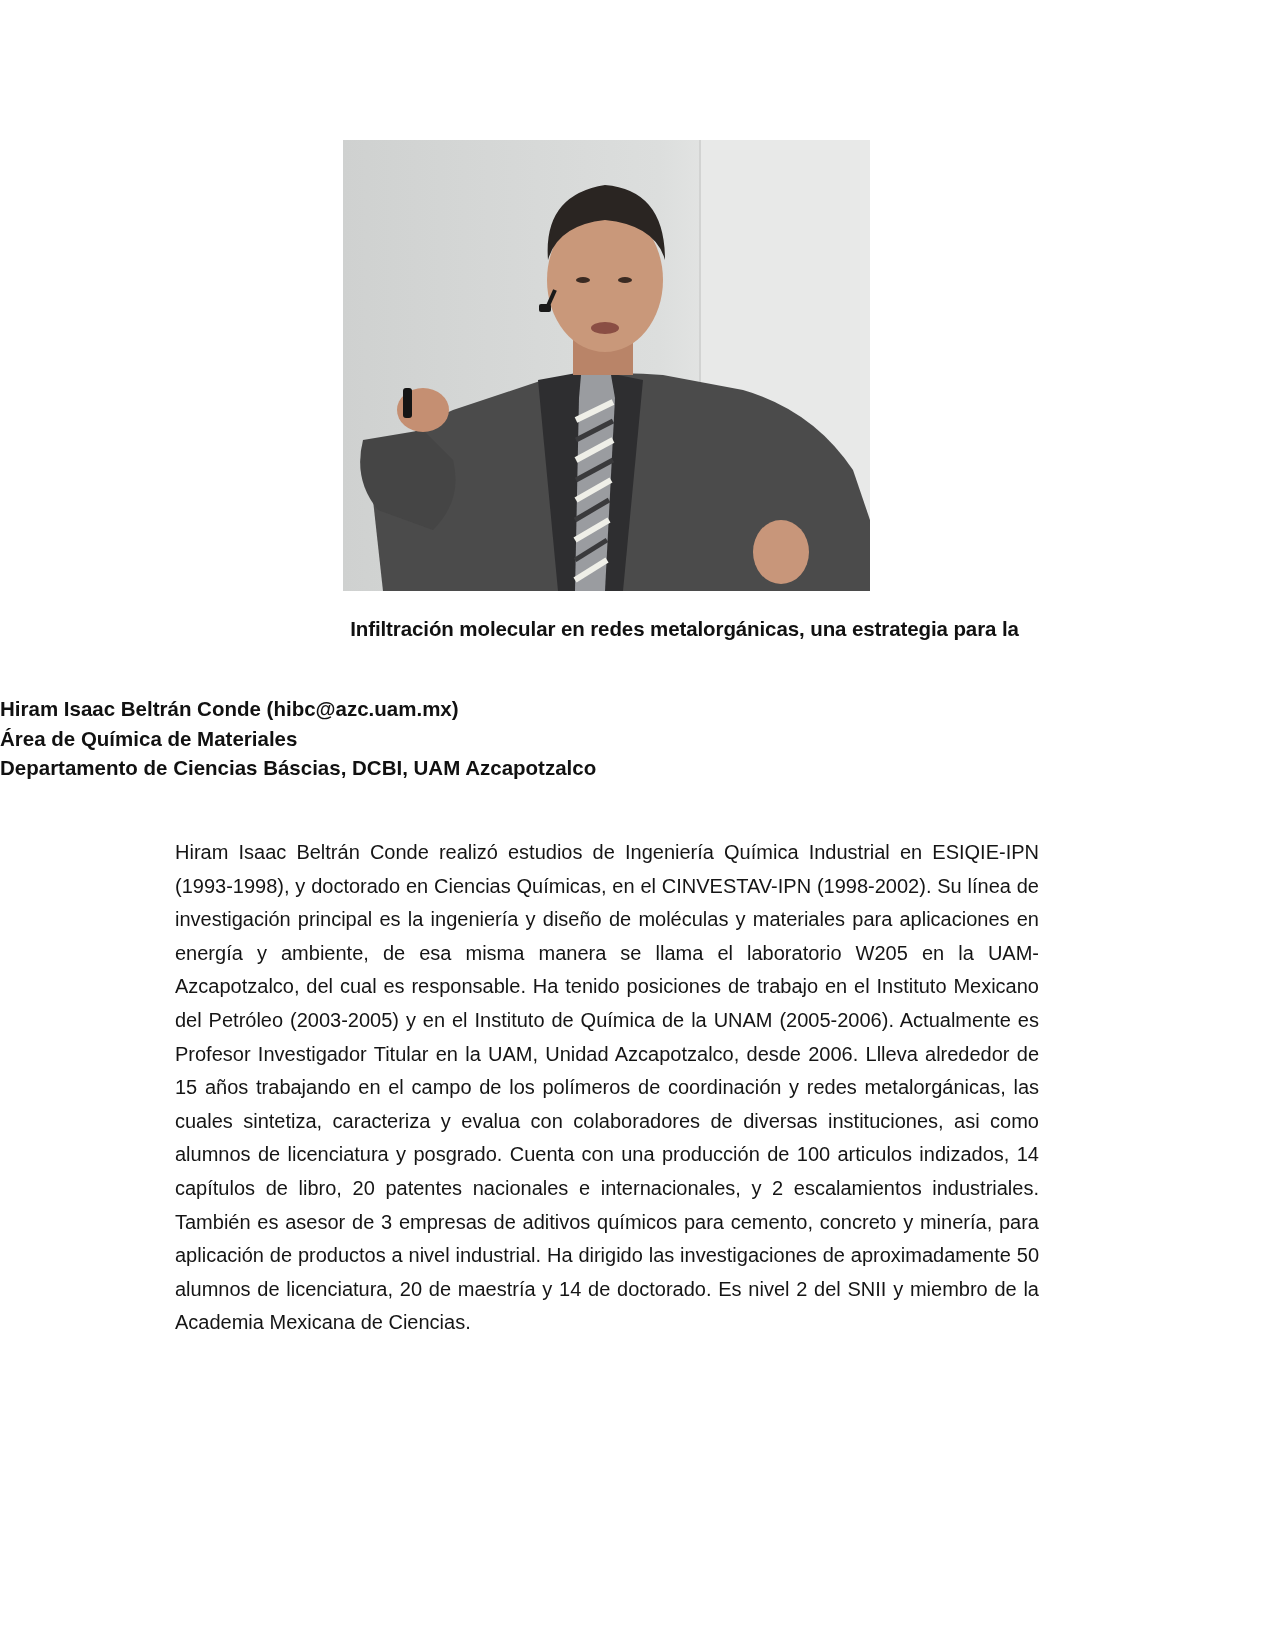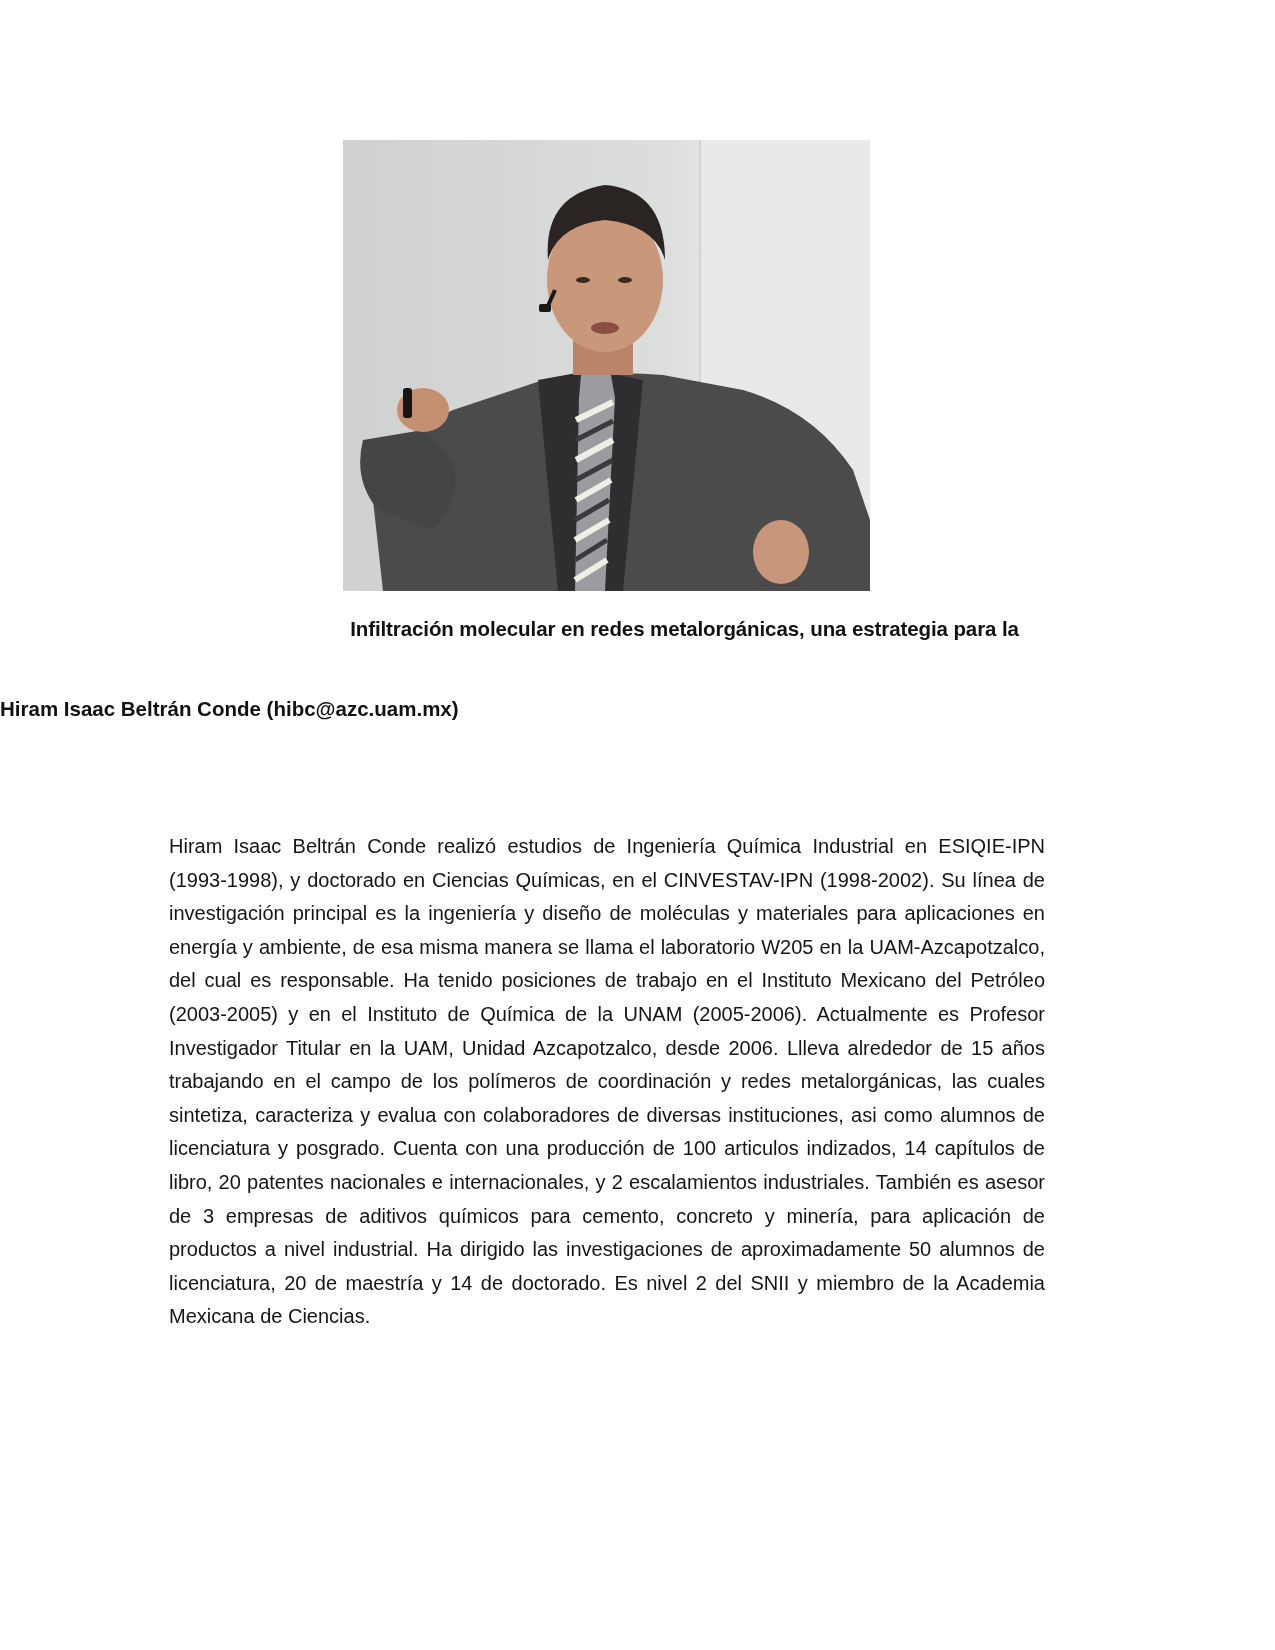--- a/index.html
+++ b/index.html
@@ -15,21 +15,21 @@
     font-weight: bold; font-size: 20.5px; line-height: 33px; letter-spacing: -0.1px; padding-left: 47px;
   }
   .author-block {
     position: absolute; left: 0; width: 1275px; top: 694px; text-align: left;
     font-weight: bold; font-size: 20.5px; line-height: 29.5px;
   }
   .bio {
     position: absolute; left: 169px; width: 876px; top: 830px;
     font-size: 20px; line-height: 33.6px; text-align: justify; color: #151515;
   }
-  .bio p { margin: 0; }
+  .bio p { margin: 6px; }
 </style>
 </head>
 <body>
 
 <div class="photo" title="Portrait of Hiram Isaac Beltrán Conde giving a talk, wearing a grey jacket, striped shirt and striped tie, with a headset microphone">
   <svg viewBox="0 0 527 451" preserveAspectRatio="none">
 
     <rect x="357" y="0" width="170" height="451" fill="#e8e9e8"></rect>
     <line x1="357" y1="0" x2="357" y2="451" stroke="#d2d3d2" stroke-width="2"></line>
 
@@ -72,17 +72,19 @@
     <rect x="196" y="164" width="12" height="8" rx="2" fill="#1a1a1a"></rect>
   </svg>
 </div>
 
 <div class="title">
   <div>Infiltración molecular en redes metalorgánicas, una estrategia para la</div>
 </div>
 
 <div class="author-block">
   <div>Hiram Isaac Beltrán Conde (hibc@azc.uam.mx)</div>
+  <div>Área de Química de Materiales</div>
+  <div>Departamento de Ciencias Báscias, DCBI, UAM Azcapotzalco</div>
 </div>
 
 <div class="bio">
   <p>Hiram Isaac Beltrán Conde realizó estudios de Ingeniería Química Industrial en ESIQIE-IPN (1993-1998), y doctorado en Ciencias Químicas, en el CINVESTAV-IPN (1998-2002). Su línea de investigación principal es la ingeniería y diseño de moléculas y materiales para aplicaciones en energía y ambiente, de esa misma manera se llama el laboratorio W205 en la UAM-Azcapotzalco, del cual es responsable. Ha tenido posiciones de trabajo en el Instituto Mexicano del Petróleo (2003-2005) y en el Instituto de Química de la UNAM (2005-2006). Actualmente es Profesor Investigador Titular en la UAM, Unidad Azcapotzalco, desde 2006. Llleva alrededor de 15 años trabajando en el campo de los polímeros de coordinación y redes metalorgánicas, las cuales sintetiza, caracteriza y evalua con colaboradores de diversas instituciones, asi como alumnos de licenciatura y posgrado. Cuenta con una producción de 100 articulos indizados, 14 capítulos de libro, 20 patentes nacionales e internacionales, y 2 escalamientos industriales. También es asesor de 3 empresas de aditivos químicos para cemento, concreto y minería, para aplicación de productos a nivel industrial. Ha dirigido las investigaciones de aproximadamente 50 alumnos de licenciatura, 20 de maestría y 14 de doctorado. Es nivel 2 del SNII y miembro de la Academia Mexicana de Ciencias.</p>
 </div>
 
 </body></html>

